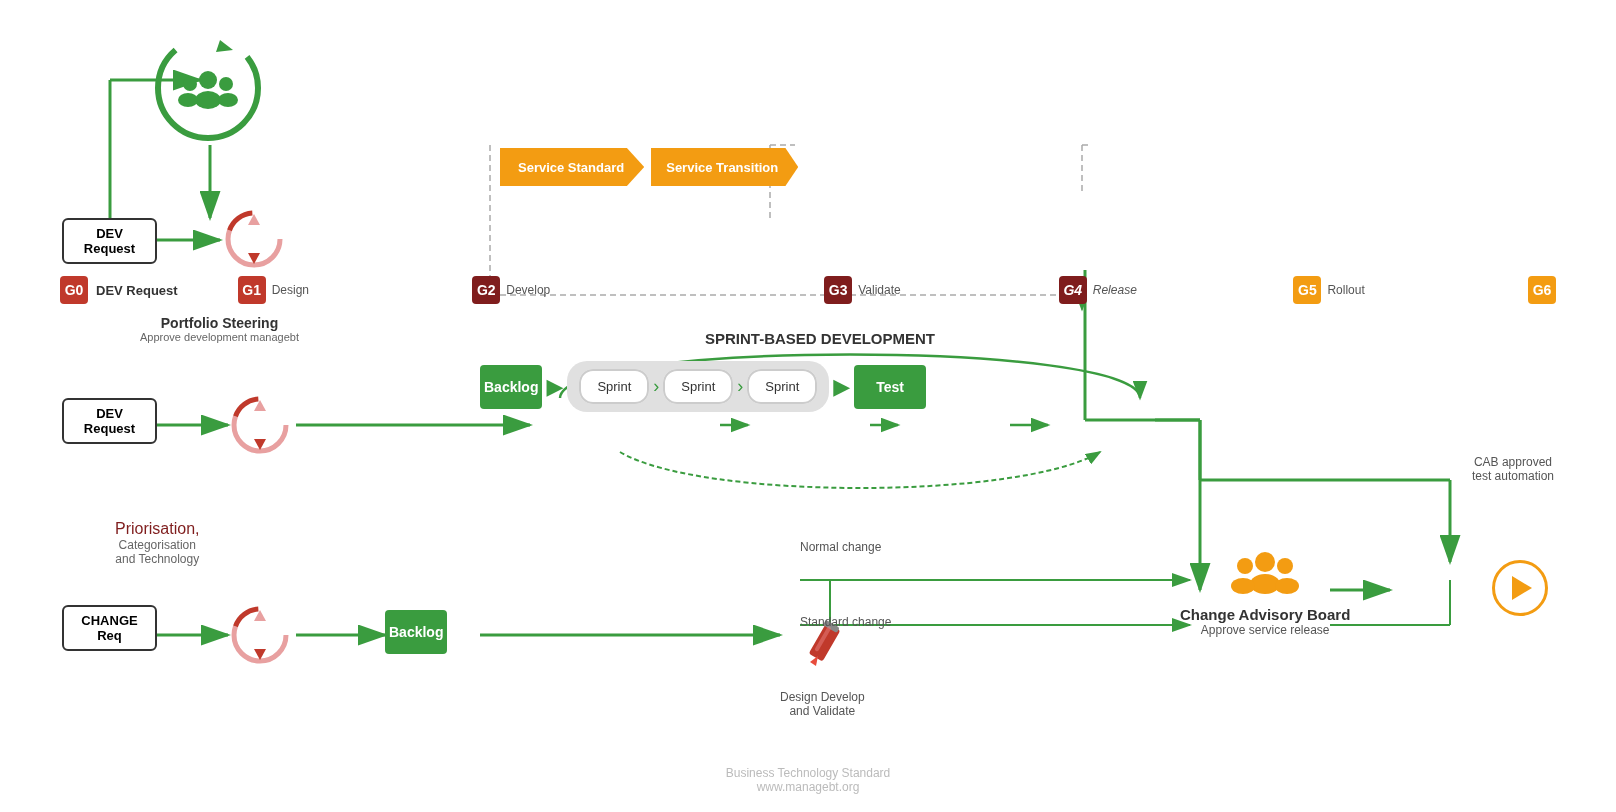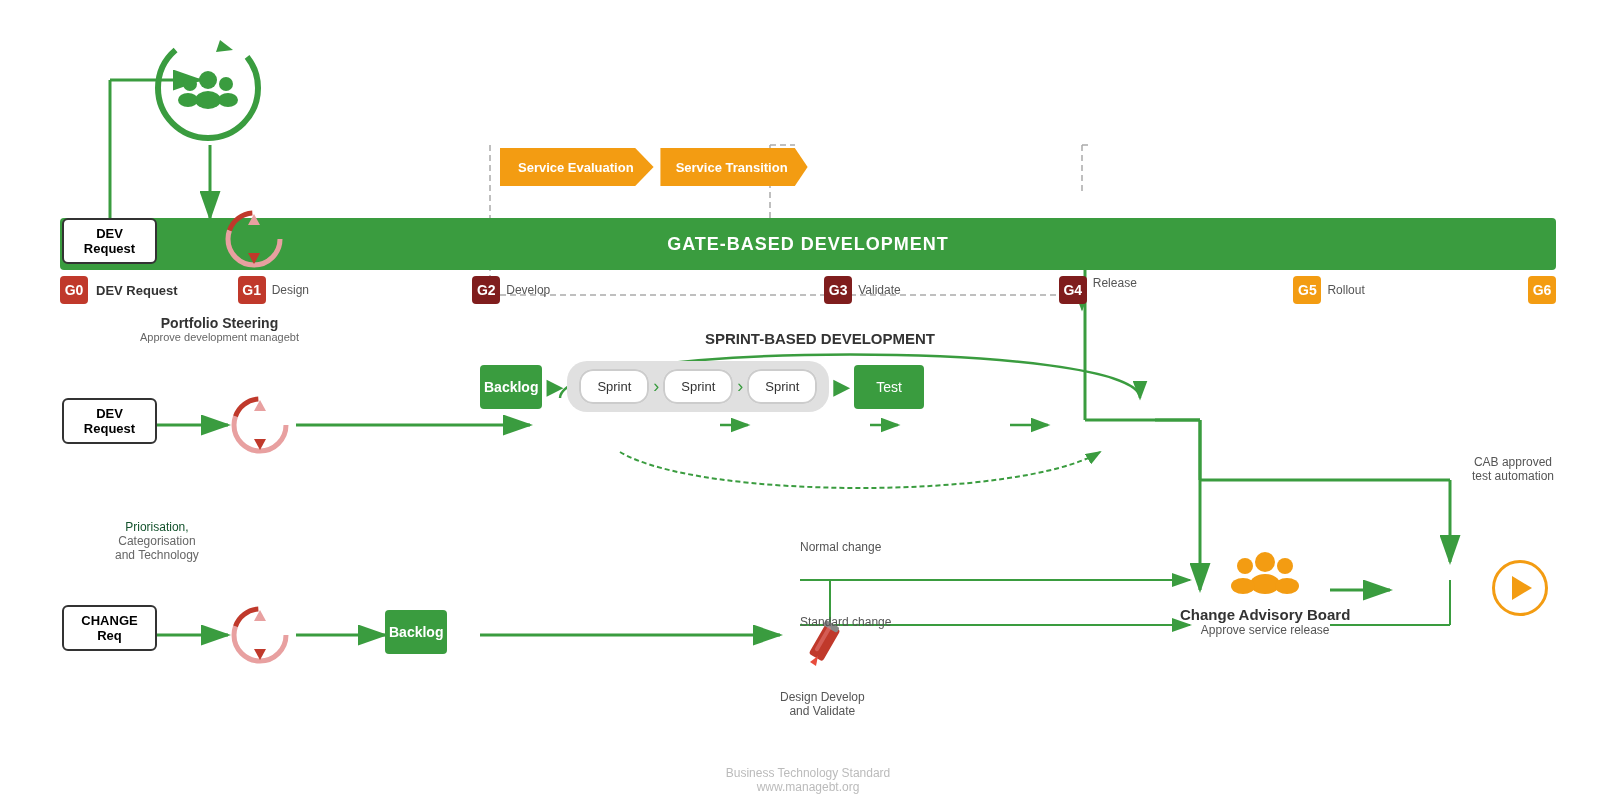--- a/index.html
+++ b/index.html
@@ -124,21 +124,21 @@
       font-weight: bold;
       font-size: 14px;
       padding: 14px 4px;
       border-radius: 4px;
       white-space: nowrap;
     }
 
     .test-box {
       background: #3a9c3f;
       color: #fff;
-      font-weight: normal;
+      font-weight: bold;
       font-size: 14px;
       padding: 14px 22px;
       border-radius: 4px;
       white-space: nowrap;
     }
 
     
     .cab-section {
       position: absolute;
       top: 548px;
@@ -349,37 +349,34 @@
 
   <div class="sr-banner">
     <div style="
       background: #f39c12;
       padding: 10px 20px 10px 18px;
       clip-path: polygon(0 0, 88% 0, 100% 50%, 88% 100%, 0 100%);
       margin-right: -2px;
       z-index: 2;
       position: relative;
     ">
-      <span style="color:#fff; font-weight:bold; font-size:13px;">Service Evaluation</span>
+      <span style="color:#fff; font-weight:bold; font-size:13px;">Service Standard</span>
     </div>
     <div style="
       background: #f39c12;
       padding: 10px 20px 10px 28px;
       clip-path: polygon(8% 0, 92% 0, 100% 50%, 92% 100%, 8% 100%);
       z-index: 1;
       position: relative;
       margin-left: -4px;
     ">
       <span style="color:#fff; font-weight:bold; font-size:13px;">Service Transition</span>
     </div>
   </div>
 
-  <div class="gate-bar">
-    <span class="gate-bar-text">GATE-BASED DEVELOPMENT</span>
-  </div>
 
   <div class="gates-row">
 
     <div style="display:flex;align-items:flex-end;gap:4px;margin-right:8px;">
       <span class="gate-badge red">G0</span>
     </div>
 
     <span style="font-size:13px;font-weight:bold;color:#333;margin-right:60px;">DEV Request</span>
 
     <div style="display:flex;align-items:center;gap:6px;flex:1;">
@@ -390,21 +387,21 @@
     <div style="display:flex;align-items:center;gap:6px;flex:1.5;">
       <span class="gate-badge green">G2</span>
       <span class="gate-label">Develop</span>
     </div>
 
     <div style="display:flex;align-items:center;gap:6px;flex:1;">
       <span class="gate-badge green">G3</span>
       <span class="gate-label">Validate</span>
     </div>
 
-    <div style="display:flex;gap:6px;flex:1;">
+    <div style="display:flex;align-items:center;gap:6px;flex:1;font-style:italic;">
       <span class="gate-badge green">G4</span>
       <span class="gate-label">Release</span>
     </div>
 
     <div style="display:flex;align-items:center;gap:6px;flex:1;">
       <span class="gate-badge orange">G5</span>
       <span class="gate-label">Rollout</span>
     </div>
 
     <div style="display:flex;align-items:center;gap:6px;">
@@ -437,21 +434,21 @@
   <div style="position:absolute;top:393px;left:228px;">
     <svg width="64" height="64" viewBox="0 0 64 64">
       <circle cx="32" cy="32" r="26" fill="none" stroke="#e8a0a0" stroke-width="5" stroke-dasharray="90 80"></circle>
       <circle cx="32" cy="32" r="26" fill="none" stroke="#c0392b" stroke-width="5" stroke-dasharray="30 140" stroke-dashoffset="-90"></circle>
       <polygon points="32,7 38,18 26,18" fill="#e8a0a0"></polygon>
       <polygon points="32,57 26,46 38,46" fill="#c0392b"></polygon>
     </svg>
   </div>
 
   <div class="priorisation-label">
-    <div style="font-size:12px;color:#14532d;">Priorisation,</div>
+    <div style="font-size:16px;color:#7f1d1d;text-align:right;">Priorisation,</div>
     <div style="font-size:12px;color:#666;">Categorisation</div>
     <div style="font-size:12px;color:#666;">and Technology</div>
   </div>
 
   <div style="position:absolute;top:330px;left:480px;width:680px;">
     <div style="font-weight:bold;font-size:15px;color:#333;text-align:center;margin-bottom:14px;">SPRINT-BASED DEVELOPMENT</div>
     <div style="display:flex;align-items:center;gap:0;">
 
       <div class="backlog-box">Backlog</div>
       <span style="color:#3a9c3f;font-size:22px;margin:0 4px;">▶</span>

